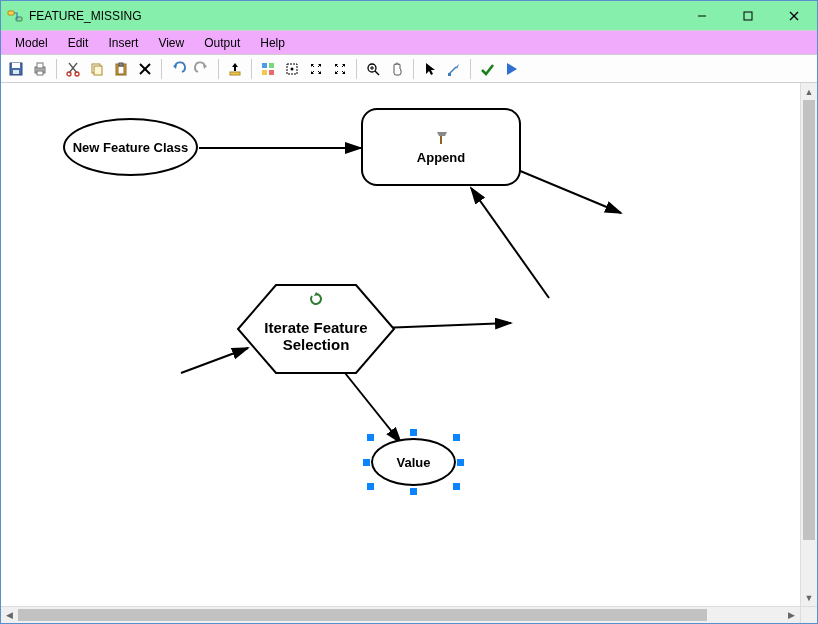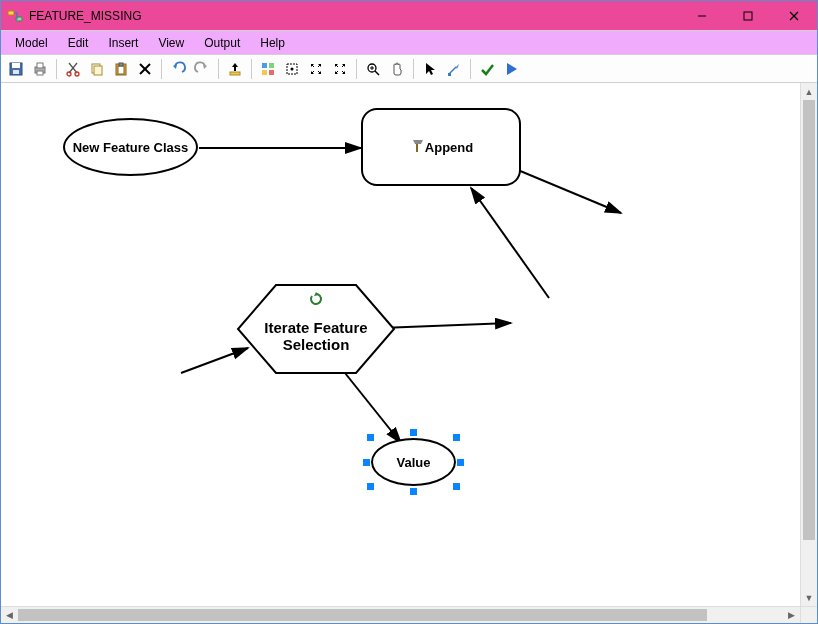--- a/index.html
+++ b/index.html
@@ -14,21 +14,21 @@
     width: 818px;
     height: 624px;
     border: 1px solid #5a8fcf;
     display: flex;
     flex-direction: column;
     position: relative;
   }
   
   .titlebar {
     height: 30px;
-    background: #ec4899;
+    background: #86efac;
     border-bottom: 1px solid #d0d0d0;
     display: flex;
     align-items: center;
     padding-left: 6px;
   }
   .titlebar .app-icon {
     width: 16px; height: 16px; margin-right: 6px;
     display:flex;align-items:center;justify-content:center;
   }
   .titlebar .title {
@@ -337,21 +337,21 @@
 
       <line x1="180" y1="290" x2="247" y2="265" stroke="#000" stroke-width="2" marker-end="url(#arrow)"></line>
 
       <line x1="340" y1="285" x2="400" y2="360" stroke="#000" stroke-width="2" marker-end="url(#arrow)"></line>
     </svg>
 
     <div class="node ellipse" style="left:62px; top:35px; width:135px; height:58px;">
       <span>New Feature Class</span>
     </div>
 
-    <div class="node roundrect" style="left:360px; top:25px; width:160px; height:78px; ">
+    <div class="node roundrect" style="left:360px; top:25px; width:160px; height:78px; flex-direction:column;">
       <span style="margin-bottom:2px;">
         <svg width="16" height="16">
             <rect x="7" y="6" width="2" height="9" fill="#8a6520"></rect>
             <polygon points="4,3 14,3 12,7 6,7" fill="#888"></polygon>
           </svg>
       </span>
       <span>Append</span>
     </div>
 
 

